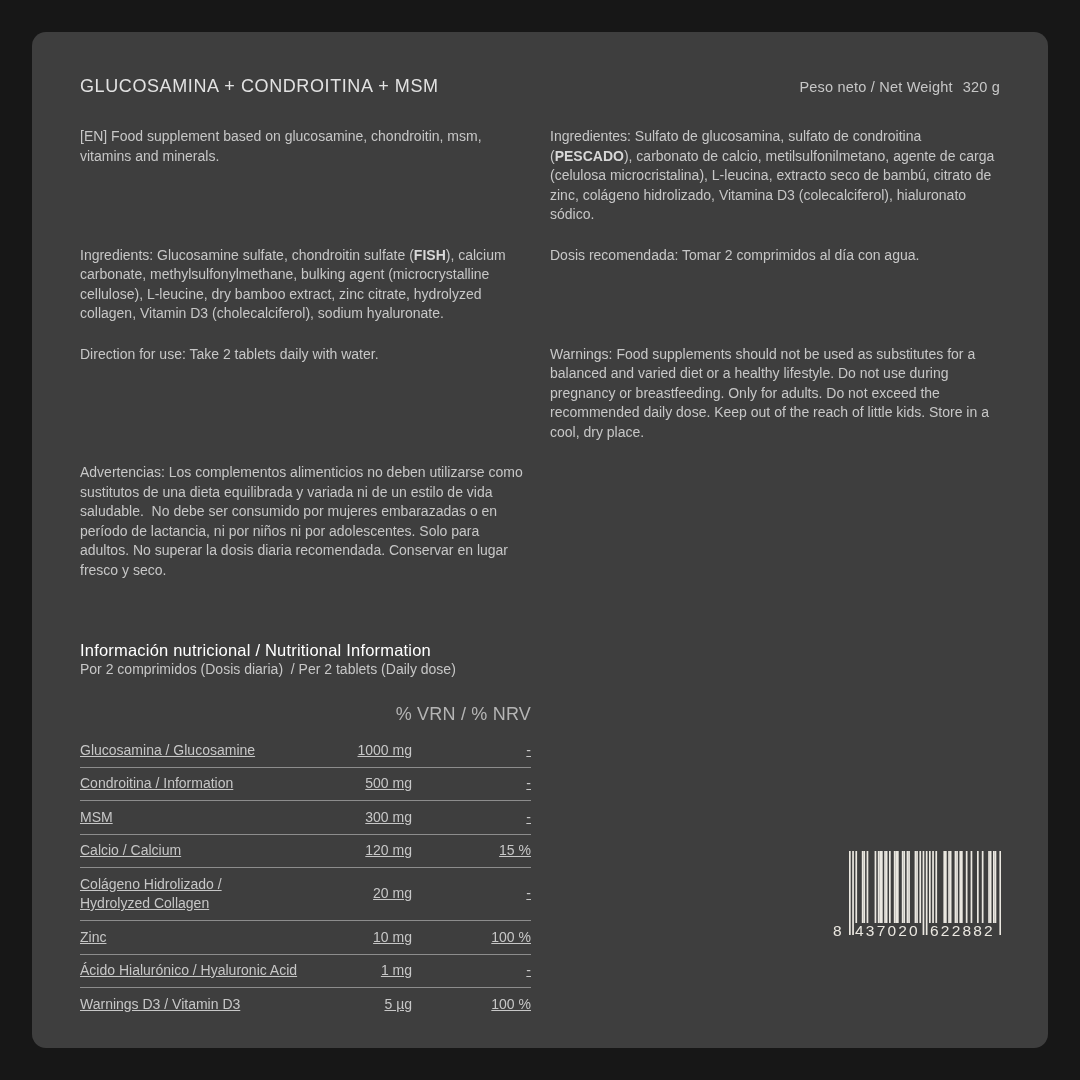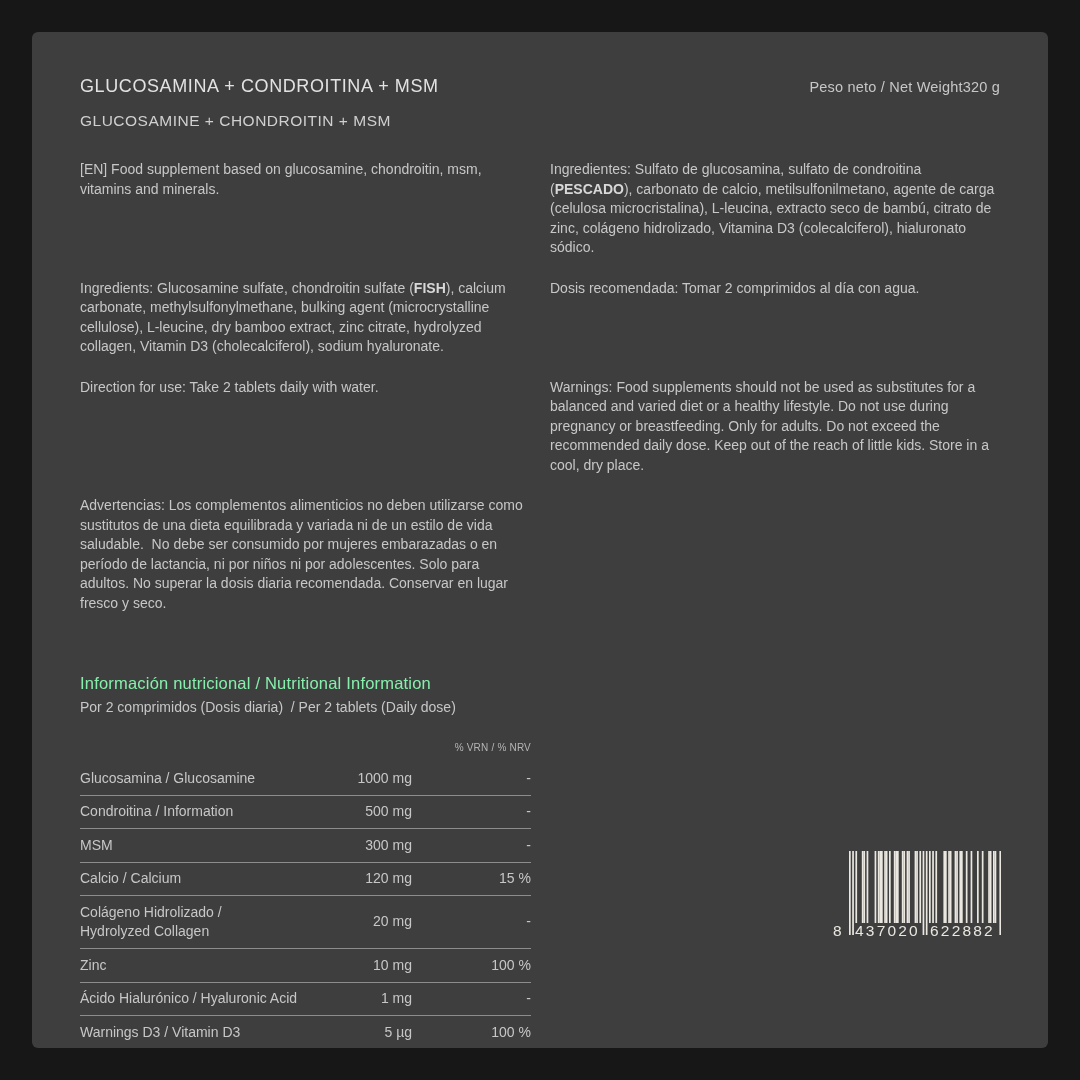--- a/index.html
+++ b/index.html
@@ -17,32 +17,32 @@
     background:var(--page-background);
     font-family:"Liberation Sans", sans-serif;
     color:var(--text-body);
     -webkit-font-smoothing:antialiased;
   }
   .label-panel{
     position:relative;
     width:1016px;height:1016px;
     margin:32px auto 0 auto;
     background:var(--label-background);
-    border-radius:6px;
+    border-radius:14px;
     padding:44px 48px 40px 48px;
     display:flex;flex-direction:column;
   }
   
   .title-row{display:flex;justify-content:space-between;align-items:baseline}
   .product-title-es{
     font-size:18px;font-weight:400;letter-spacing:.6px;
     color:var(--text-primary);
   }
   .net-weight{font-size:14.5px;color:var(--text-body);letter-spacing:.2px}
-  .net-weight .nw-value{margin-left:0}
+  .net-weight .nw-value{margin-left:10px}
   .product-title-en{
     margin-top:15px;
     font-size:15.5px;font-weight:400;letter-spacing:.5px;
     color:#d0d0d0;
   }
   
   .two-col{
     margin-top:30px;
     display:grid;
     grid-template-columns:451px 450px;
@@ -52,39 +52,39 @@
   .two-col p{
     font-size:14px;line-height:19.5px;
     white-space:pre-wrap;
     color:var(--text-body);
   }
   .allergen{font-weight:700;color:#d8d8d8}
   
   .nutrition{margin-top:61px;width:451px}
   .nutrition-title{
     font-size:16.5px;font-weight:400;letter-spacing:.2px;
-    color:#86efac;
+    color:#ffffff;
   }
   .nutrition-sub{
-    margin-top:5px;font-size:14px;line-height:19px;
+    font-size:14px;line-height:19px;
     white-space:pre-wrap;color:var(--text-body);
   }
   .ntable{margin-top:25px;width:451px}
   .ntable-header{
-    text-align:right;font-size:10px;color:var(--text-dim);
+    text-align:right;font-size:18px;color:var(--text-dim);
     padding-bottom:9px;letter-spacing:.2px;
   }
   .nrow{
     display:grid;
     grid-template-columns:1fr 93px 119px;
     align-items:center;
     padding:6.5px 0;
     min-height:33px;
     border-bottom:1px solid var(--separator);
-    font-size:14px;line-height:19.5px;
+    font-size:14px;line-height:19.5px;text-decoration:underline;
   }
   #nutrition-rows .nrow:last-child{border-bottom:none}
   .n-name{white-space:pre-line}
   .n-amount,.n-vrn{text-align:right}
   .footnote{
     margin-top:22px;font-size:12px;line-height:18px;
     color:var(--text-dim);white-space:pre-wrap;
   }
   
   .barcode{
@@ -107,21 +107,20 @@
 
 <div class="label-panel">
 
   <header>
     <div class="title-row">
       <h1 class="product-title-es">GLUCOSAMINA + CONDROITINA + MSM</h1>
       <div class="net-weight">
         <span>Peso neto / Net Weight</span><span class="nw-value">320 g</span>
       </div>
     </div>
-    <h2 class="product-title-en">GLUCOSAMINE + CHONDROITIN + MSM</h2>
   </header>
 
   <section class="two-col">
     <p>[EN] Food supplement based on glucosamine, chondroitin, msm, vitamins and minerals.</p>
 
     <p><span>Ingredientes: Sulfato de glucosamina, sulfato de condroitina (</span><span class="allergen">PESCADO</span><span>), carbonato de calcio, metilsulfonilmetano, agente de carga (celulosa microcristalina), L-leucina, extracto seco de bambú, citrato de zinc, colágeno hidrolizado, Vitamina D3 (colecalciferol), hialuronato sódico.</span></p>
     <p><span>Ingredients: Glucosamine sulfate, chondroitin sulfate (</span><span class="allergen">FISH</span><span>), calcium carbonate, methylsulfonylmethane, bulking agent (microcrystalline cellulose), L-leucine, dry bamboo extract, zinc citrate, hydrolyzed collagen, Vitamin D3 (cholecalciferol), sodium hyaluronate.</span></p>
 
     <p>Dosis recomendada: Tomar 2 comprimidos al día con agua.</p>
     <p>Direction for use: Take 2 tablets daily with water.</p>

